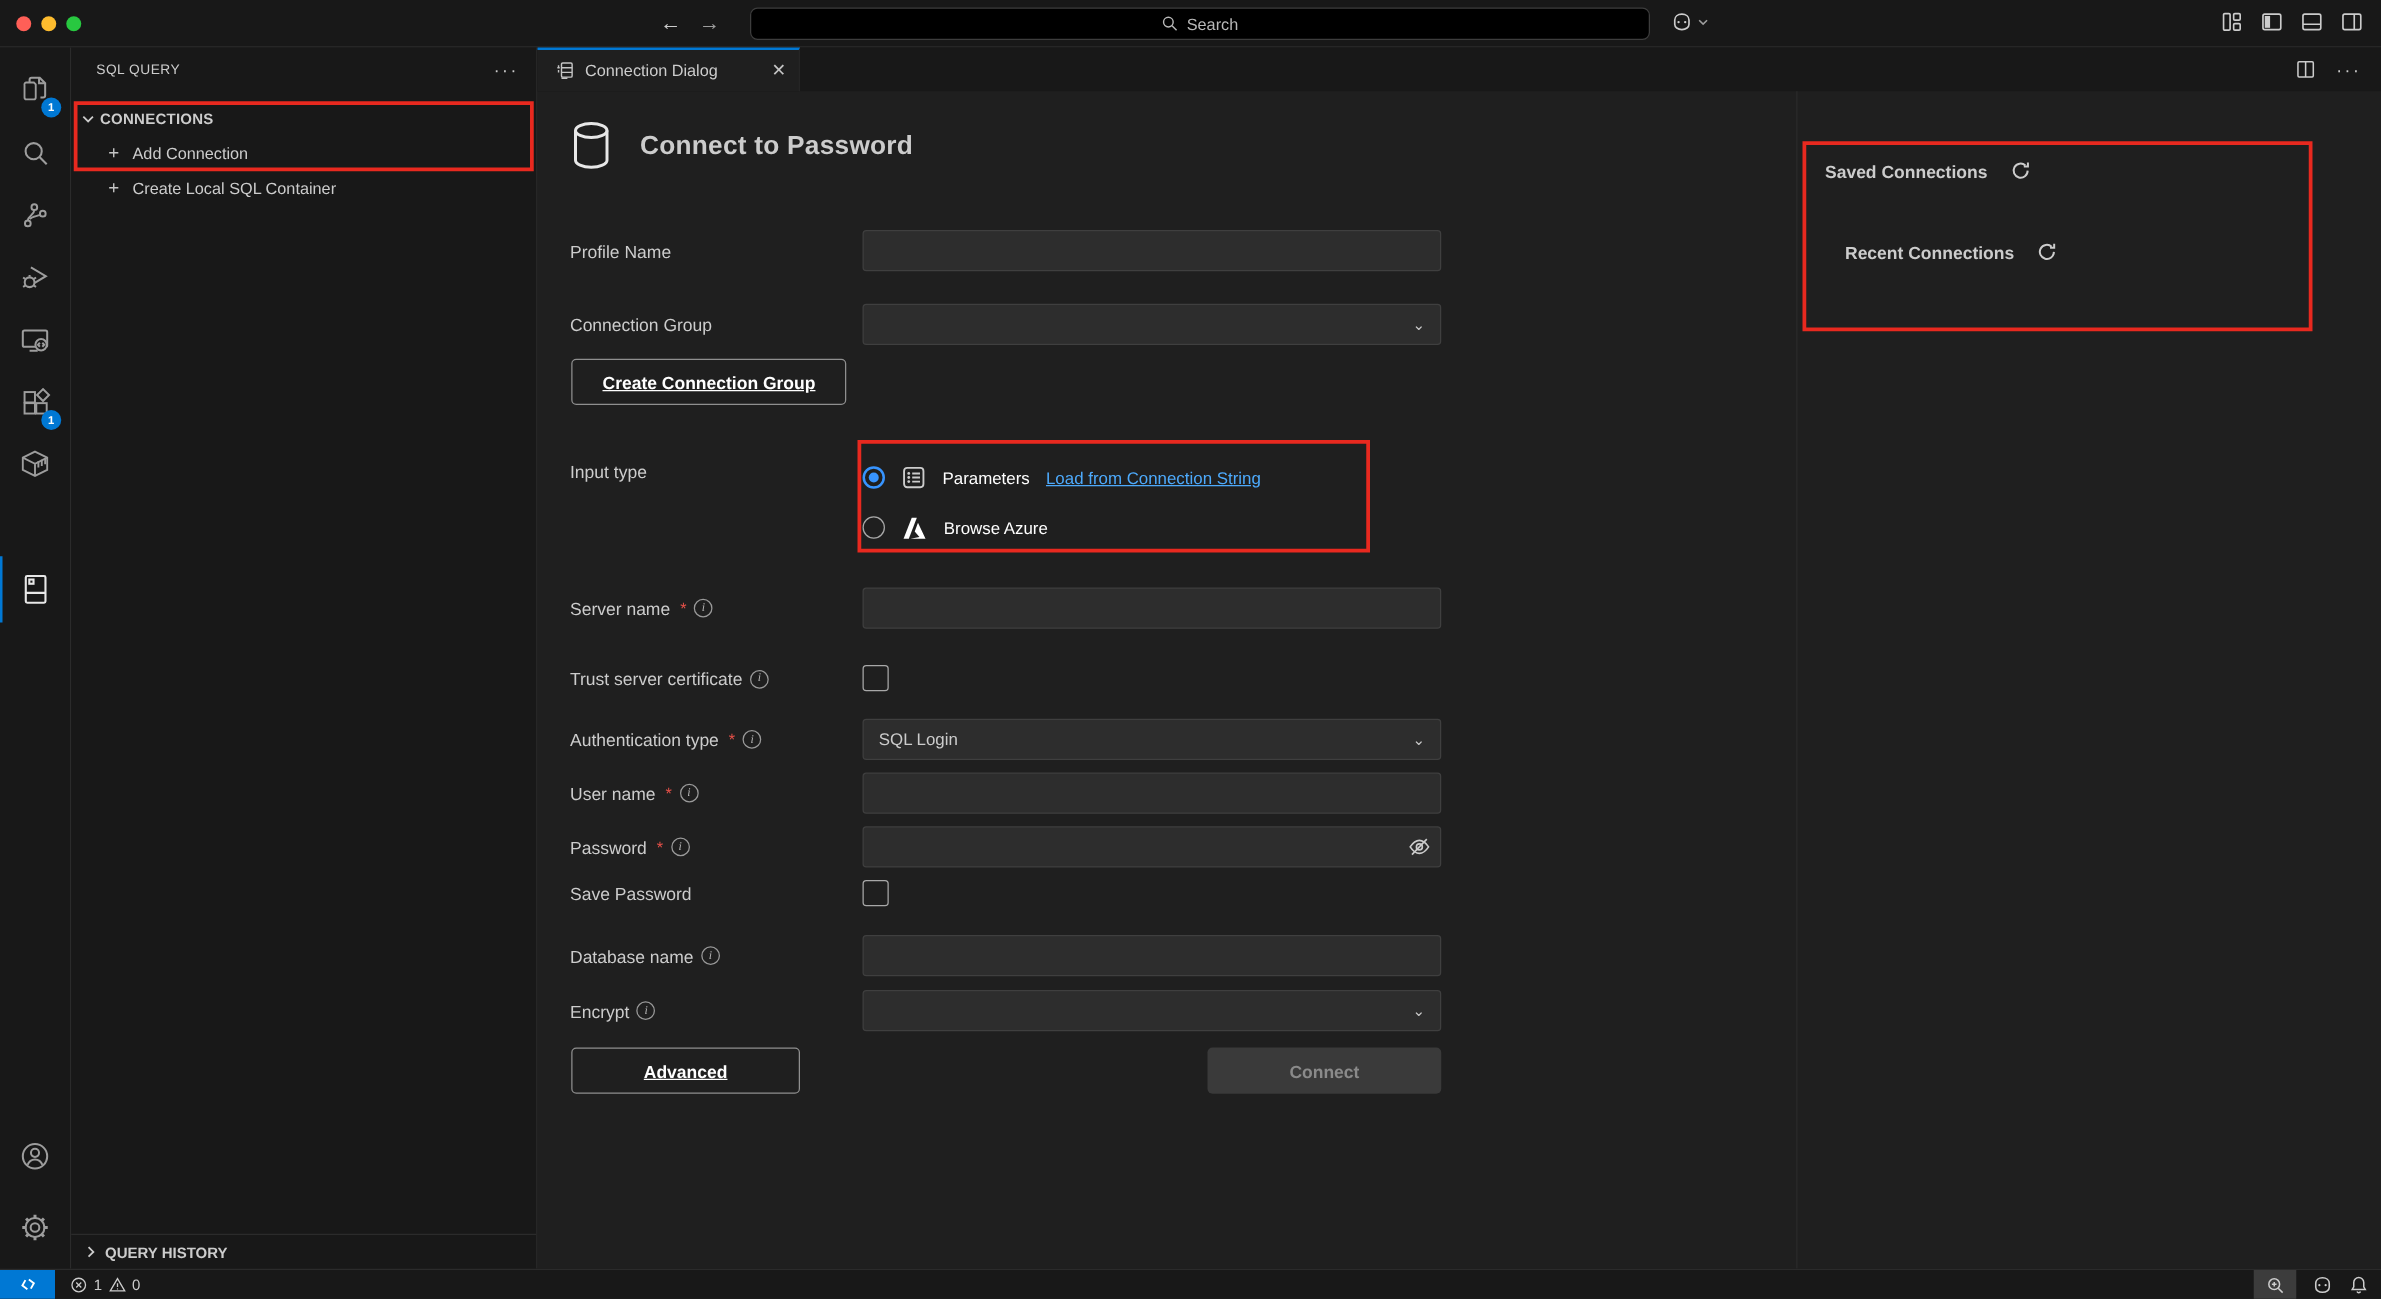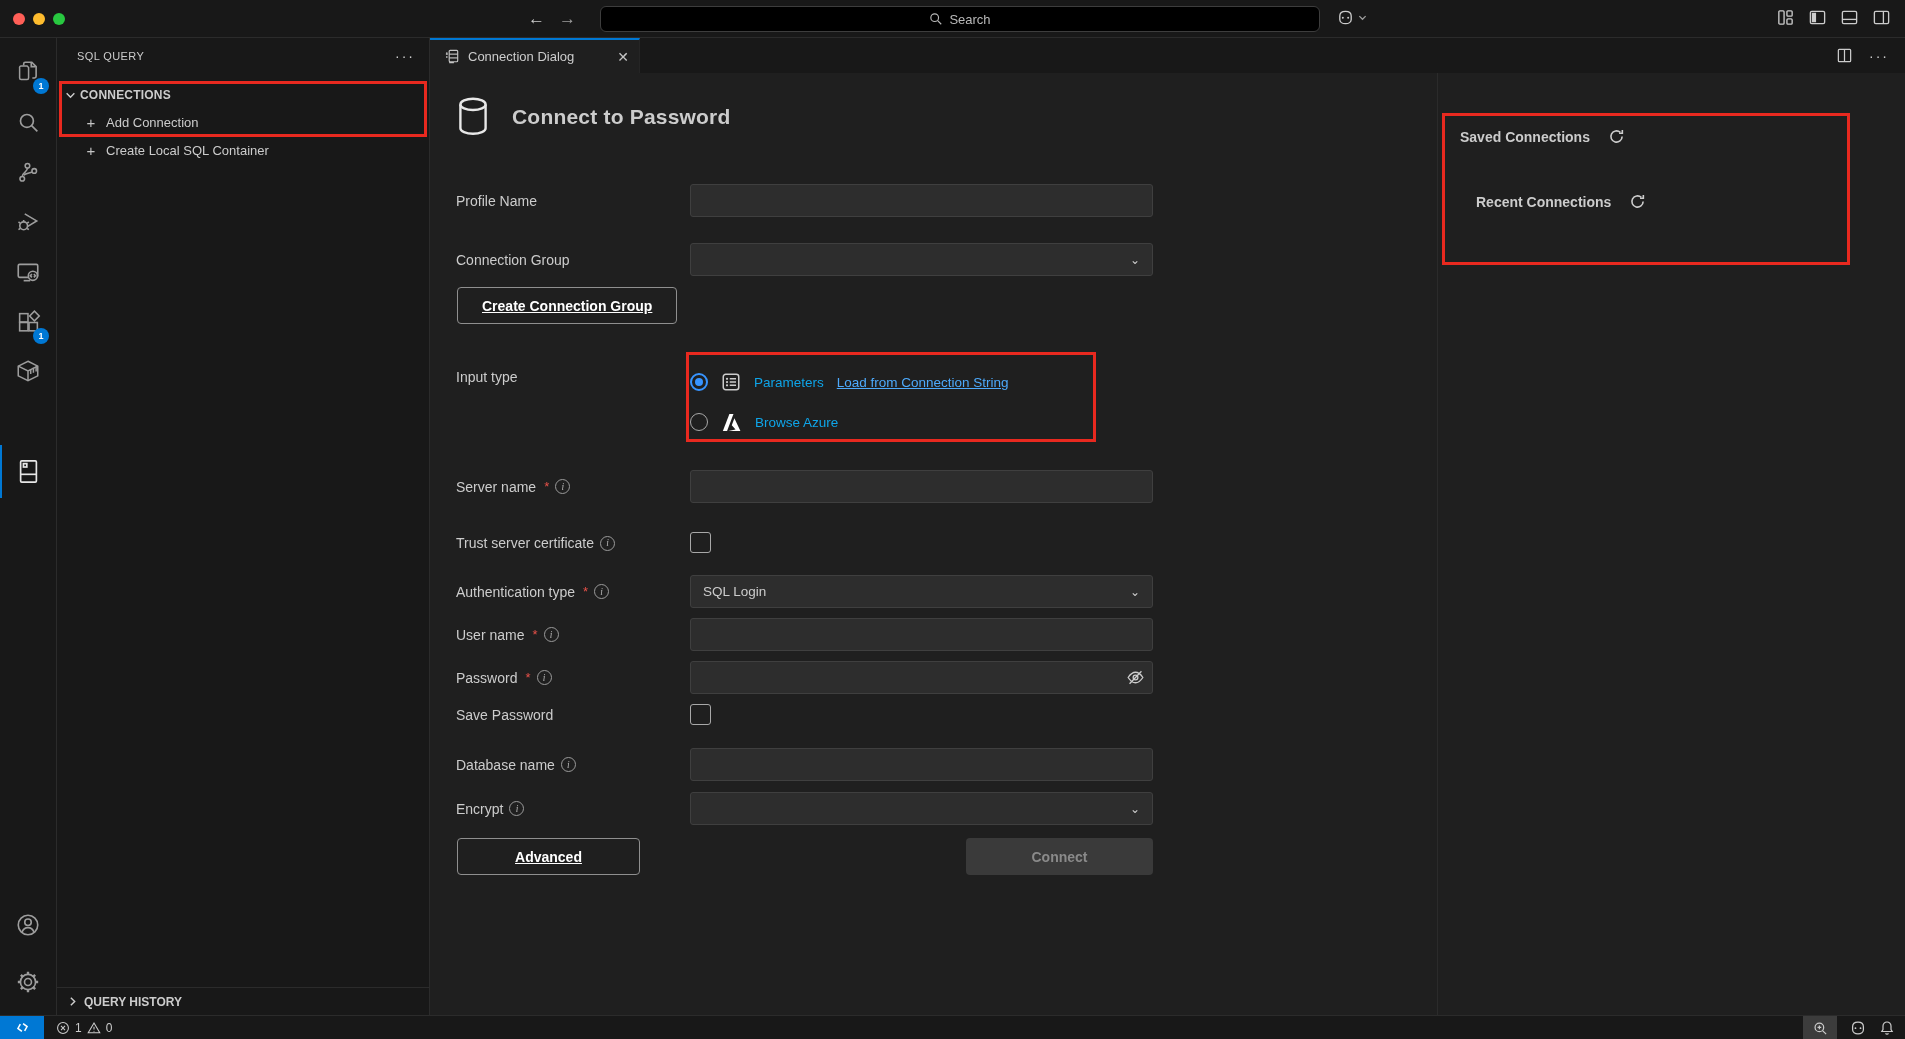--- a/index.html
+++ b/index.html
@@ -67,21 +67,21 @@
   .checkbox { width:21px; height:21px; border:1.5px solid #a8a8a8; border-radius:3px; background:transparent; }
   .btn-outline { height:37px; background:transparent; border:1px solid #8f8f8f; border-radius:4px;
     color:#ffffff; font-size:14px; font-weight:700; padding:0 24px; font-family:inherit;text-decoration:underline; }
   .btn-disabled { width:187px; height:37px; background:#3a3a3a; border:none; border-radius:4px;
     color:#8a8a8a; font-size:14px; font-weight:700; font-family:inherit; }
   .radio { width:18px; height:18px; border-radius:50%; border:1.5px solid #a8a8a8; position:relative; flex:none; }
   .radio.sel { border:2px solid #3794ff; }
   .radio.sel::after { content:""; position:absolute; left:3px; top:3px; width:8px; height:8px; border-radius:50%; background:#3794ff; }
   .rt-row { display:flex; align-items:center; gap:13px; height:40px; }
   .link { color:#4daafc; text-decoration:underline; font-size:13.5px; }
-  .opt-label { font-size:13.5px; color:#0ea5e9;text-align:center; }
+  .opt-label { font-size:13.5px; color:#ffffff;text-align:center; }
   .eye-off { position:absolute; right:8px; top:7px; }
 
   .rp-divider { position:absolute; left:1007px; top:35px; bottom:0; width:1px; background:#2b2b2b; }
   .rp-title { position:absolute; font-size:14px; font-weight:700; color:#cccccc; display:flex; align-items:center; gap:18px; }
 
   .annot { position:absolute; border:3px solid #e8291f; pointer-events:none; }
 
   
   .statusbar { position:relative; height:24px; background:#181818; border-top:1px solid #2b2b2b;
     display:flex; align-items:center; font-size:12px; color:#cccccc; }

